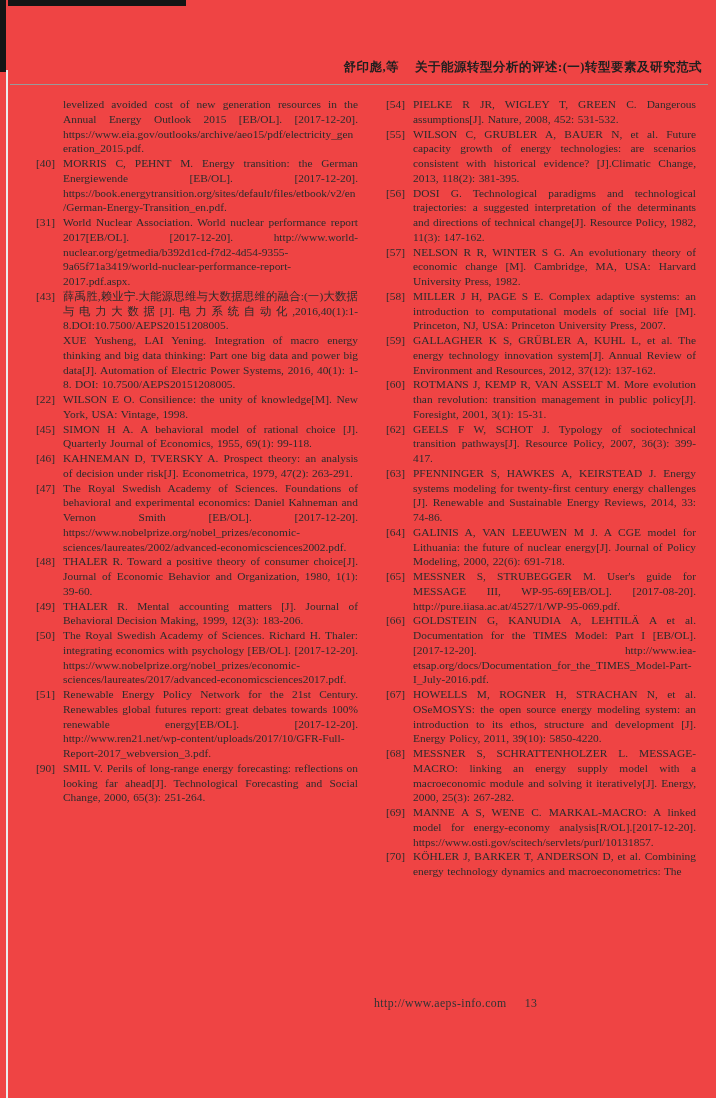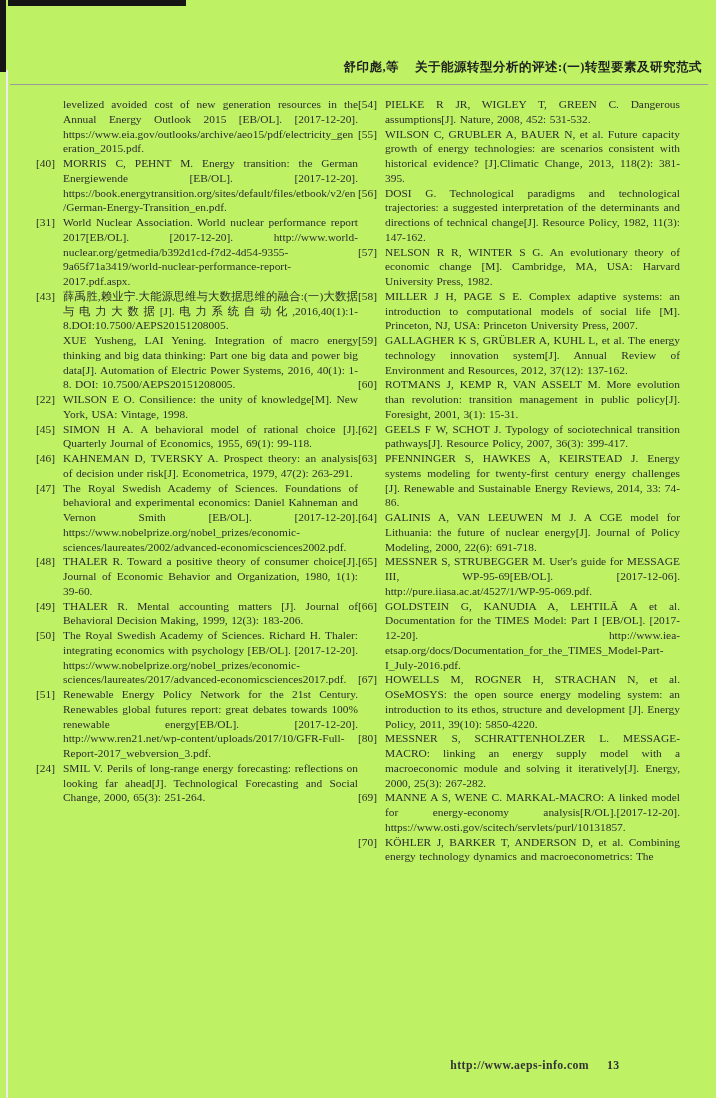--- a/index.html
+++ b/index.html
@@ -4,57 +4,56 @@
 <style>
   * { margin:0; padding:0; box-sizing:border-box; }
   html,body { width:716px; height:1098px; }
   body {
     background:#ffffff;
     font-family:"Liberation Serif", serif;
     color:#2c2c2c;
     position:relative;
     overflow:hidden;
   }
-  .page { position:absolute; inset:0; background:#bef264; }
+  .page { position:absolute; inset:0; background:#ef4444; }
 
   
   .artifact-h { position:absolute; top:0; left:8px; width:178px; height:6px; background:#151515; filter:blur(0.6px); }
   .artifact-v { position:absolute; top:0; left:0; width:6px; height:72px; background:#151515; filter:blur(0.6px); }
   .edge-left  { position:absolute; top:70px; bottom:0; left:6px; width:2px; background:#ececec; }
 
   
   .header {
     position:absolute; top:59px; left:0; right:14px;
     text-align:right; font-size:12.5px; font-weight:bold; color:#1f1f1f;
     letter-spacing:0.5px; white-space:nowrap;
   }
   .header .authors { margin-right:16px; }
   .header-rule { position:absolute; top:84px; left:10px; right:8px; height:0; border-top:1.5px solid #9a9a9a; }
 
   
   .columns {
     position:absolute; top:97px; left:36px; width:660px; height:952px;
-    display:flex; gap:0; overflow:hidden;
+    display:flex; gap:28px; overflow:hidden;
   }
   .col { width:322px; }
   .ref {
     position:relative; padding-left:27px;
     font-size:11.4px; line-height:14.75px;
     text-align:justify; overflow-wrap:break-word; word-spacing:0.6px;
     color:#2c2c2c;
   }
   .ref-label { position:absolute; left:0; top:0; }
   .ref-text { text-align:justify; }
 
   
   .footer {
-    position:absolute; top:1058px; left:374px; width:322px;
-    text-align:center; font-size:11.8px; color:#333;
+    position:absolute; top:996px; left:374px; width:322px;
+    text-align:left; font-size:11.8px; color:#333;
     letter-spacing:0.4px;
-    font-weight:bold;
   }
   .footer .page-num { margin-left:18px; }
 </style>
 </head>
 <body>
 
 <div class="page">
 
   <div class="artifact-h"></div>
   <div class="artifact-v"></div>
@@ -109,21 +108,21 @@
         </div>
         <div class="ref">
           <span class="ref-label">[50]</span>
           <div class="ref-text">The Royal Swedish Academy of Sciences. Richard H. Thaler: integrating economics with psychology [EB/OL]. [2017-12-20]. https://www.nobelprize.org/nobel_prizes/economic-sciences/laureates/2017/advanced-economicsciences2017.pdf.</div>
         </div>
         <div class="ref">
           <span class="ref-label">[51]</span>
           <div class="ref-text">Renewable Energy Policy Network for the 21st Century. Renewables global futures report: great debates towards 100% renewable energy[EB/OL]. [2017-12-20]. http://www.ren21.net/wp-content/uploads/2017/10/GFR-Full-Report-2017_webversion_3.pdf.</div>
         </div>
         <div class="ref">
-          <span class="ref-label">[24]</span>
+          <span class="ref-label">[90]</span>
           <div class="ref-text">SMIL V. Perils of long-range energy forecasting: reflections on looking far ahead[J]. Technological Forecasting and Social Change, 2000, 65(3): 251-264.</div>
         </div>
       </div>
     <div class="col">
         <div class="ref">
           <span class="ref-label">[54]</span>
           <div class="ref-text">PIELKE R JR, WIGLEY T, GREEN C. Dangerous assumptions[J]. Nature, 2008, 452: 531-532.</div>
         </div>
         <div class="ref">
           <span class="ref-label">[55]</span>
@@ -156,32 +155,32 @@
         <div class="ref">
           <span class="ref-label">[63]</span>
           <div class="ref-text">PFENNINGER S, HAWKES A, KEIRSTEAD J. Energy systems modeling for twenty-first century energy challenges [J]. Renewable and Sustainable Energy Reviews, 2014, 33: 74-86.</div>
         </div>
         <div class="ref">
           <span class="ref-label">[64]</span>
           <div class="ref-text">GALINIS A, VAN LEEUWEN M J. A CGE model for Lithuania: the future of nuclear energy[J]. Journal of Policy Modeling, 2000, 22(6): 691-718.</div>
         </div>
         <div class="ref">
           <span class="ref-label">[65]</span>
-          <div class="ref-text">MESSNER S, STRUBEGGER M. User's guide for MESSAGE III, WP-95-69[EB/OL]. [2017-12-06]. http://pure.iiasa.ac.at/4527/1/WP-95-069.pdf.</div>
+          <div class="ref-text">MESSNER S, STRUBEGGER M. User's guide for MESSAGE III, WP-95-69[EB/OL]. [2017-08-20]. http://pure.iiasa.ac.at/4527/1/WP-95-069.pdf.</div>
         </div>
         <div class="ref">
           <span class="ref-label">[66]</span>
           <div class="ref-text">GOLDSTEIN G, KANUDIA A, LEHTILÄ A et al. Documentation for the TIMES Model: Part I [EB/OL]. [2017-12-20]. http://www.iea-etsap.org/docs/Documentation_for_the_TIMES_Model-Part-I_July-2016.pdf.</div>
         </div>
         <div class="ref">
           <span class="ref-label">[67]</span>
           <div class="ref-text">HOWELLS M, ROGNER H, STRACHAN N, et al. OSeMOSYS: the open source energy modeling system: an introduction to its ethos, structure and development [J]. Energy Policy, 2011, 39(10): 5850-4220.</div>
         </div>
         <div class="ref">
-          <span class="ref-label">[80]</span>
+          <span class="ref-label">[68]</span>
           <div class="ref-text">MESSNER S, SCHRATTENHOLZER L. MESSAGE-MACRO: linking an energy supply model with a macroeconomic module and solving it iteratively[J]. Energy, 2000, 25(3): 267-282.</div>
         </div>
         <div class="ref">
           <span class="ref-label">[69]</span>
           <div class="ref-text">MANNE A S, WENE C. MARKAL-MACRO: A linked model for energy-economy analysis[R/OL].[2017-12-20]. https://www.osti.gov/scitech/servlets/purl/10131857.</div>
         </div>
         <div class="ref">
           <span class="ref-label">[70]</span>
           <div class="ref-text">KÖHLER J, BARKER T, ANDERSON D, et al. Combining energy technology dynamics and macroeconometrics: The</div>
         </div>

